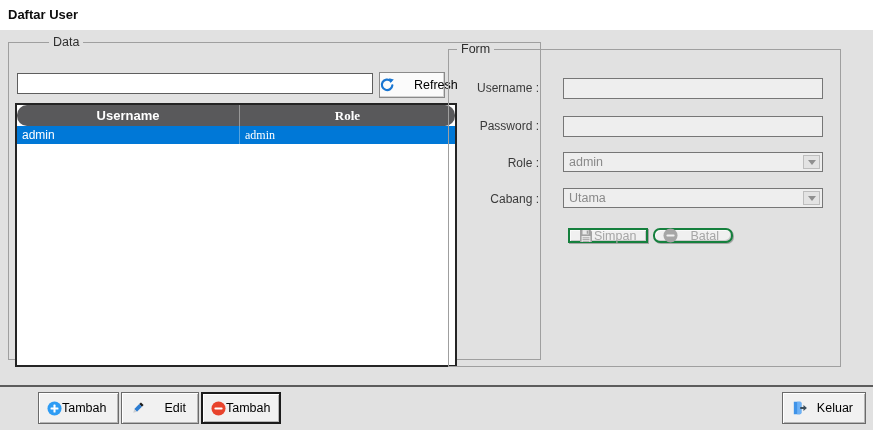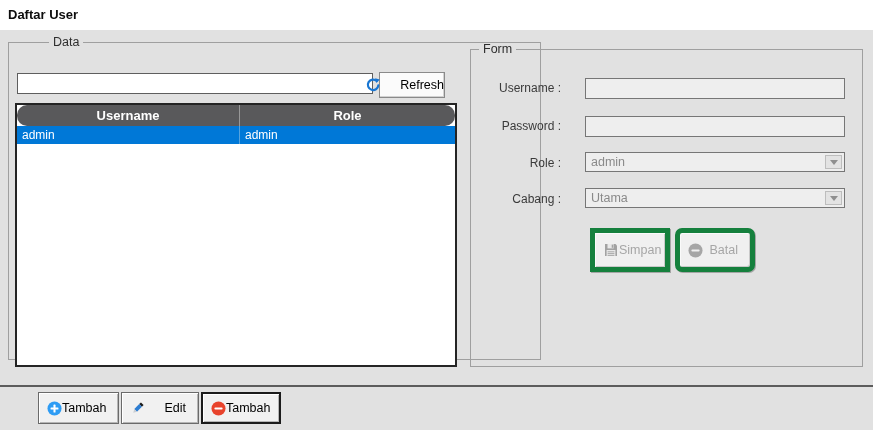--- a/index.html
+++ b/index.html
@@ -8,33 +8,33 @@
 
   .titlebar { position: absolute; left: 0; top: 0; width: 873px; height: 30px; background: #ffffff; }
   .page-title { position: absolute; left: 8px; top: 7px; font-size: 13px; font-weight: 600; color: #0d0d0d; }
 
   .main-panel { position: absolute; left: 0; top: 30px; width: 873px; height: 355px; background: #e1e1e1; }
 
   fieldset.groupbox { position: absolute; border: 1px solid #9f9f9f; }
   fieldset.groupbox legend { font-size: 12.5px; color: #2e2e2e; margin-left: 8px; padding: 0 4px; }
 
   #data-group { left: 8px; top: 5px; width: 533px; height: 325px; padding-left: 32px; }
-  #form-group { left: 470px; top: 12px; width: 393px; height: 325px; }
+  #form-group { left: 448px; top: 12px; width: 393px; height: 325px; }
 
   .textbox { position: absolute; font-size: 12px; padding: 2px 4px; outline: none; }
   #search-input { left: 8px; top: 24px; width: 356px; height: 21px; background: #ffffff; border: 1px solid #5e5e5e; color: #000; }
 
   #refresh-btn { position: absolute; left: 370px; top: 23px; width: 66px; height: 26px;
     background: #fbfbfb; border: 1px solid #8a8a8a; box-shadow: inset -1px -1px 0 #d2d2d2;
-    display: flex; align-items: center; justify-content: flex-end; gap: 20px; font-size: 12.5px; color: #000; cursor: pointer; }
+    display: flex; align-items: center; justify-content: space-between; gap: 20px; font-size: 12.5px; color: #000; cursor: pointer; }
 
   #grid { position: absolute; left: 6px; top: 54px; width: 442px; height: 264px; background: #ffffff; border: 2px solid #242424; }
   .grid-head { display: flex; height: 21px; background: #59595b; border-radius: 10px; }
   .gh { line-height: 21px; color: #ffffff; font-weight: bold; font-size: 13px; text-align: center; }
-  .c1 { width: 223px; } .c2 { flex: 1; }
+  .c1 { width: 223px; } .c2 { flex: 1; font-family: Liberation Serif, serif; }
   .gh.c1 { border-right: 1px solid #989898; }
   .grid-row { display: flex; height: 18px; }
   .grid-row.selected { background: #0078d7; color: #ffffff; }
   .gc { font-size: 12px; line-height: 18px; padding-left: 5px; }
   .grid-row.selected .gc.c1 { border-right: 1px solid #57a3dd; }
 
   .flabel { position: absolute; left: 10px; width: 80px; text-align: right; font-size: 12px; color: #3a3a3a; }
   #lbl-username { top: 25px; } #lbl-password { top: 63px; } #lbl-role { top: 100px; } #lbl-cabang { top: 136px; }
 
   .field-disabled { background: #eeeeee; border: 1px solid #767676; color: #6b6b6b; }
@@ -45,21 +45,21 @@
   #f-role { top: 96px; } #f-cabang { top: 132px; }
   .combo-text { position: absolute; left: 5px; top: 50%; transform: translateY(-50%); font-size: 12.5px; color: #8a8a8a; }
   .combo-btn { position: absolute; top: 2px; right: 2px; bottom: 2px; width: 17px; background: #e3e3e3; border: 1px solid #bdbdbd;
     display: flex; align-items: center; justify-content: center; }
   .tri { width: 0; height: 0; border-left: 4px solid transparent; border-right: 4px solid transparent; border-top: 5px solid #8f8f8f; }
 
   .btn { display: flex; align-items: center; font-size: 12.5px; cursor: pointer; }
   .btn .icon { margin-left: 8px; display: flex; align-items: center; }
   .btn .blabel { flex: 1; text-align: right; padding-right: 12px; }
 
-  .dbtn { position: absolute; width: 80px; height: 44px; background: #f0f0f0; border: 5px solid #15803d;
+  .dbtn { position: absolute; width: 80px; height: 15px; background: #f0f0f0; border: 2px solid #15803d;
     box-shadow: inset 1px 1px 0 #fafafa, inset -1px -1px 0 #c9c9c9, 1px 1px 0 #a5a5a5; color: #a6a6a6; cursor: default; }
   #btn-simpan { left: 119px; top: 172px; }
   #btn-batal { left: 204px; top: 172px; border-radius: 7px; }
 
   .divider { position: absolute; left: 0; top: 385px; width: 873px; height: 2px; background: #5c5c5c; }
   .footer { position: absolute; left: 0; top: 387px; width: 873px; height: 43px; background: #e1e1e1; }
 
   .fbtn { position: absolute; top: 5px; height: 32px; background: #f1f1f1; border: 1px solid #6a6a6a;
     box-shadow: inset 1px 1px 0 #ffffff, inset -1px -1px 0 #b5b5b5; color: #000; }
   #btn-tambah { left: 38px; width: 81px; }
@@ -189,15 +189,25 @@
     <button class="btn fbtn" id="btn-hapus">
       <span class="icon">
         <svg width="15" height="15" viewBox="0 0 16 16">
           <circle cx="8" cy="8" r="7.5" fill="#e8432c"></circle>
           <rect x="3.6" y="6.9" width="8.8" height="2.2" rx="1" fill="#ffffff"></rect>
         </svg>
       </span>
       <span class="blabel">Tambah</span>
     </button>
 
+    <button class="btn fbtn" id="btn-keluar">
+      <span class="icon">
+        <svg width="17" height="16" viewBox="0 0 18 16">
+          <path d="M3 1.5 h6.5 a1.5 1.5 0 0 1 1.5 1.5 v10 a1.5 1.5 0 0 1 -1.5 1.5 H3 Z" fill="#3f93e8"></path>
+          <path d="M6.5 1.5 H9.5 a1.5 1.5 0 0 1 1.5 1.5 v10 a1.5 1.5 0 0 1 -1.5 1.5 H6.5 Z" fill="#6db1f5"></path>
+          <path d="M9.8 6.9 h3.4 V4.9 L16.9 8 l-3.7 3.1 V9.1 h-3.4 Z" fill="#3d4e5c"></path>
+        </svg>
+      </span>
+      <span class="blabel">Keluar</span>
+    </button>
 
   </div>
 </div>
 
 </body></html>

